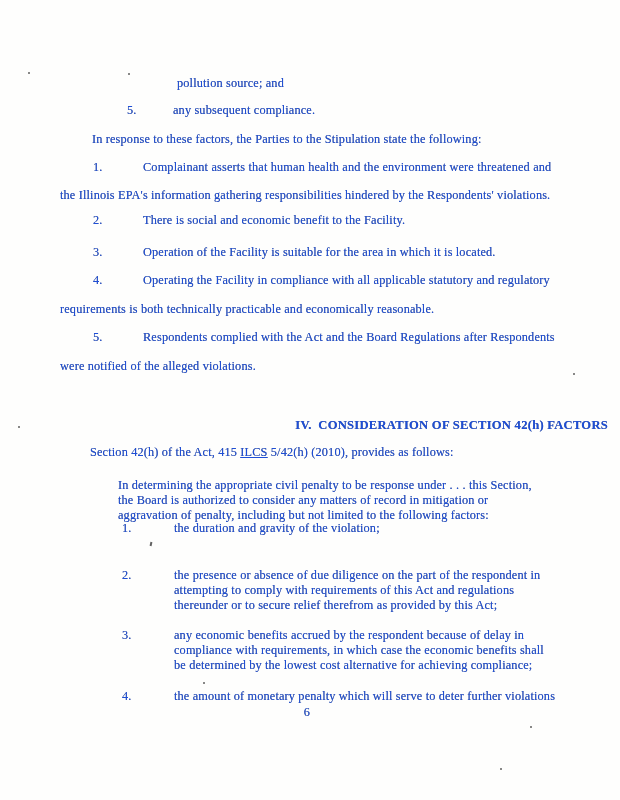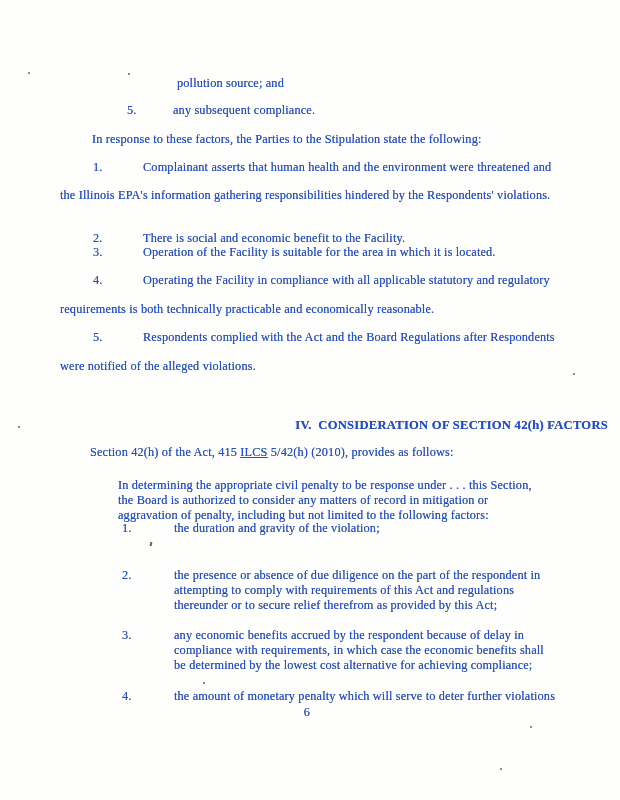--- a/index.html
+++ b/index.html
@@ -65,21 +65,21 @@
 <div class="page">
 
   <div class="line" style="top:77px; left:177px"><span>pollution source; and</span></div>
   <div class="line" style="top:104px; left:127px"><span class="num w46">5.</span><span>any subsequent compliance.</span></div>
 
   <div class="line" style="top:133px; left:92px"><span>In response to these factors, the Parties to the Stipulation state the following:</span></div>
 
   <div class="line" style="top:161px; left:93px"><span class="num w50">1.</span><span>Complainant asserts that human health and the environment were threatened and</span></div>
   <div class="line" style="top:189px; left:60px"><span>the Illinois EPA's information gathering responsibilities hindered by the Respondents' violations.</span></div>
 
-  <div class="line" style="top:232px; left:93px"><span class="num w50">2.</span><span>There is social and economic benefit to the Facility.</span></div>
+  <div class="line" style="top:214px; left:93px"><span class="num w50">2.</span><span>There is social and economic benefit to the Facility.</span></div>
 
   <div class="line" style="top:246px; left:93px"><span class="num w50">3.</span><span>Operation of the Facility is suitable for the area in which it is located.</span></div>
 
   <div class="line" style="top:274px; left:93px"><span class="num w50">4.</span><span>Operating the Facility in compliance with all applicable statutory and regulatory</span></div>
   <div class="line" style="top:303px; left:60px"><span>requirements is both technically practicable and economically reasonable.</span></div>
 
   <div class="line" style="top:331px; left:93px"><span class="num w50">5.</span><span>Respondents complied with the Act and the Board Regulations after Respondents</span></div>
   <div class="line" style="top:360px; left:60px"><span>were notified of the alleged violations.</span></div>
 
   <div class="line heading" style="top:419px">IV.  CONSIDERATION OF SECTION 42(h) FACTORS</div>

